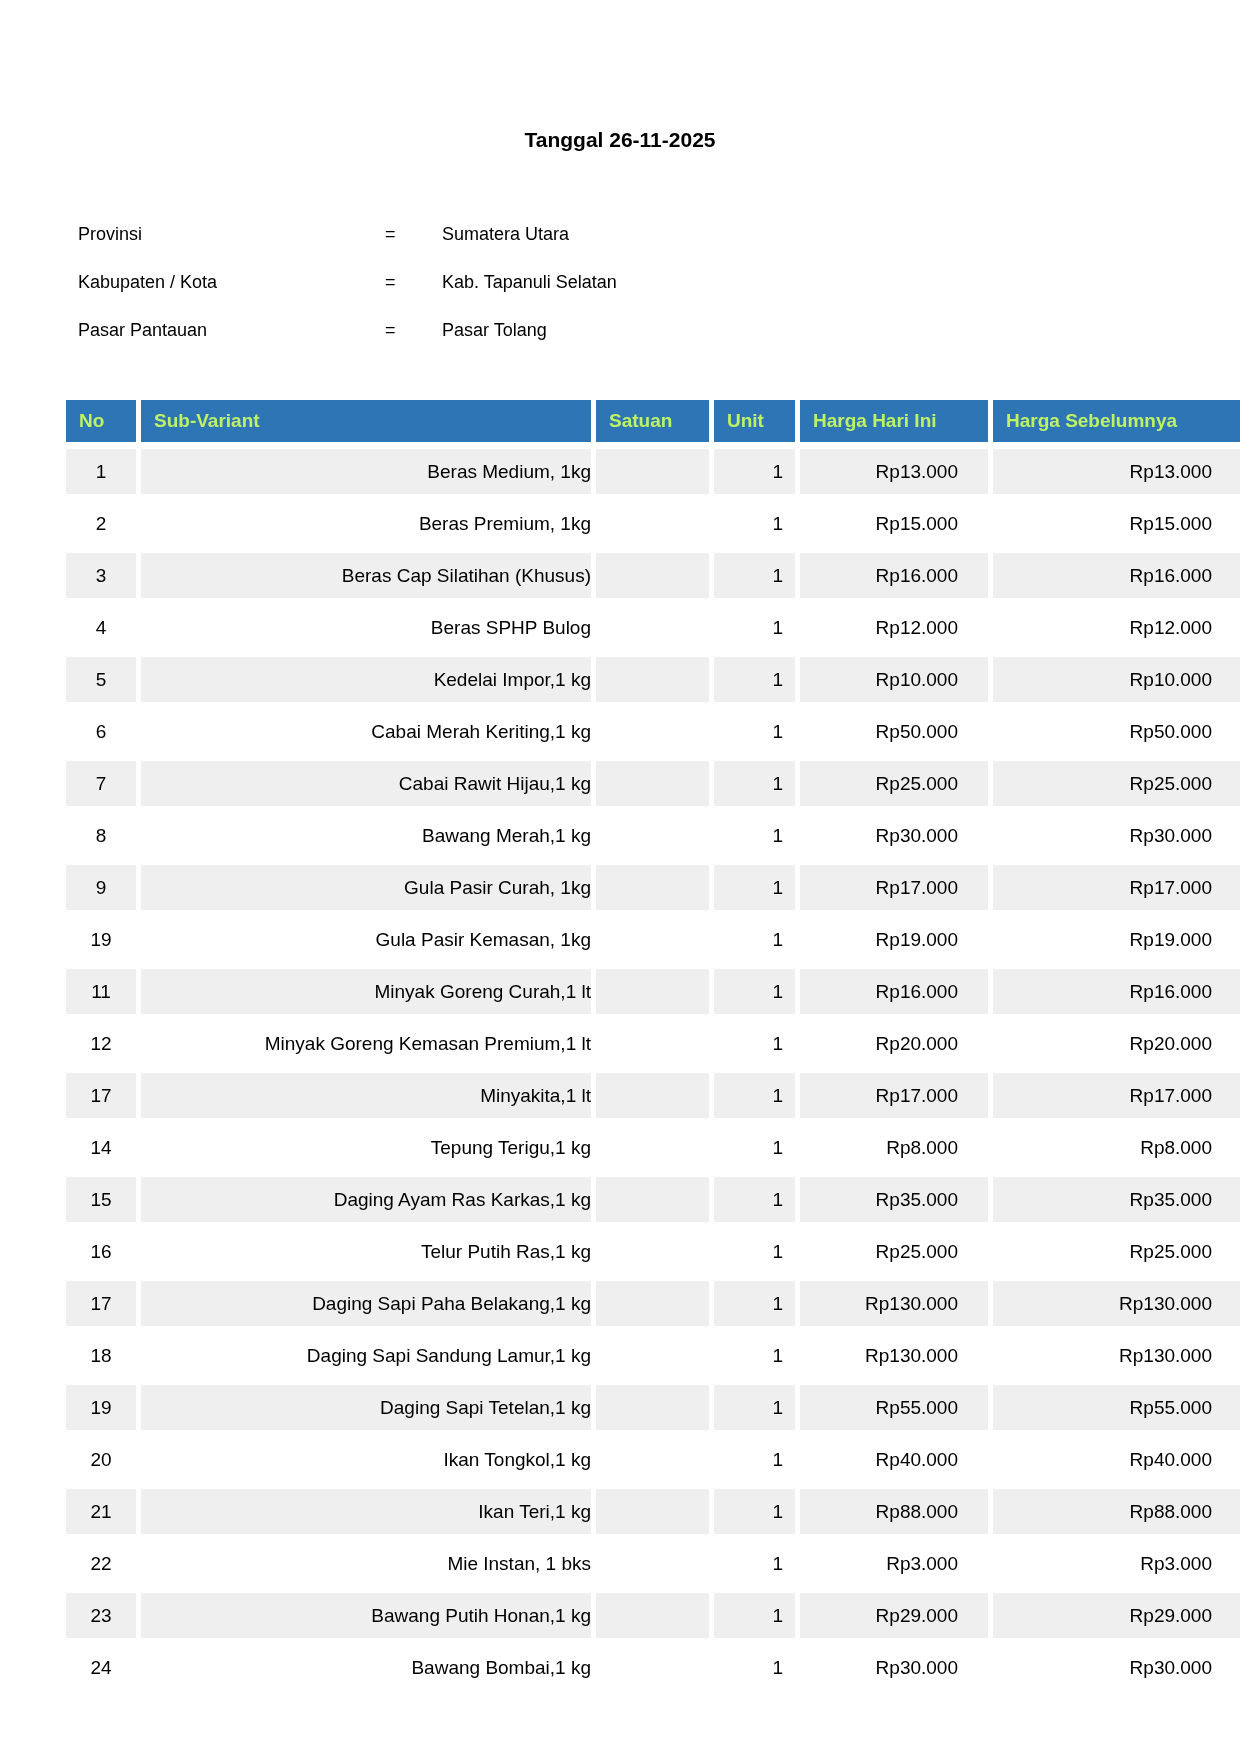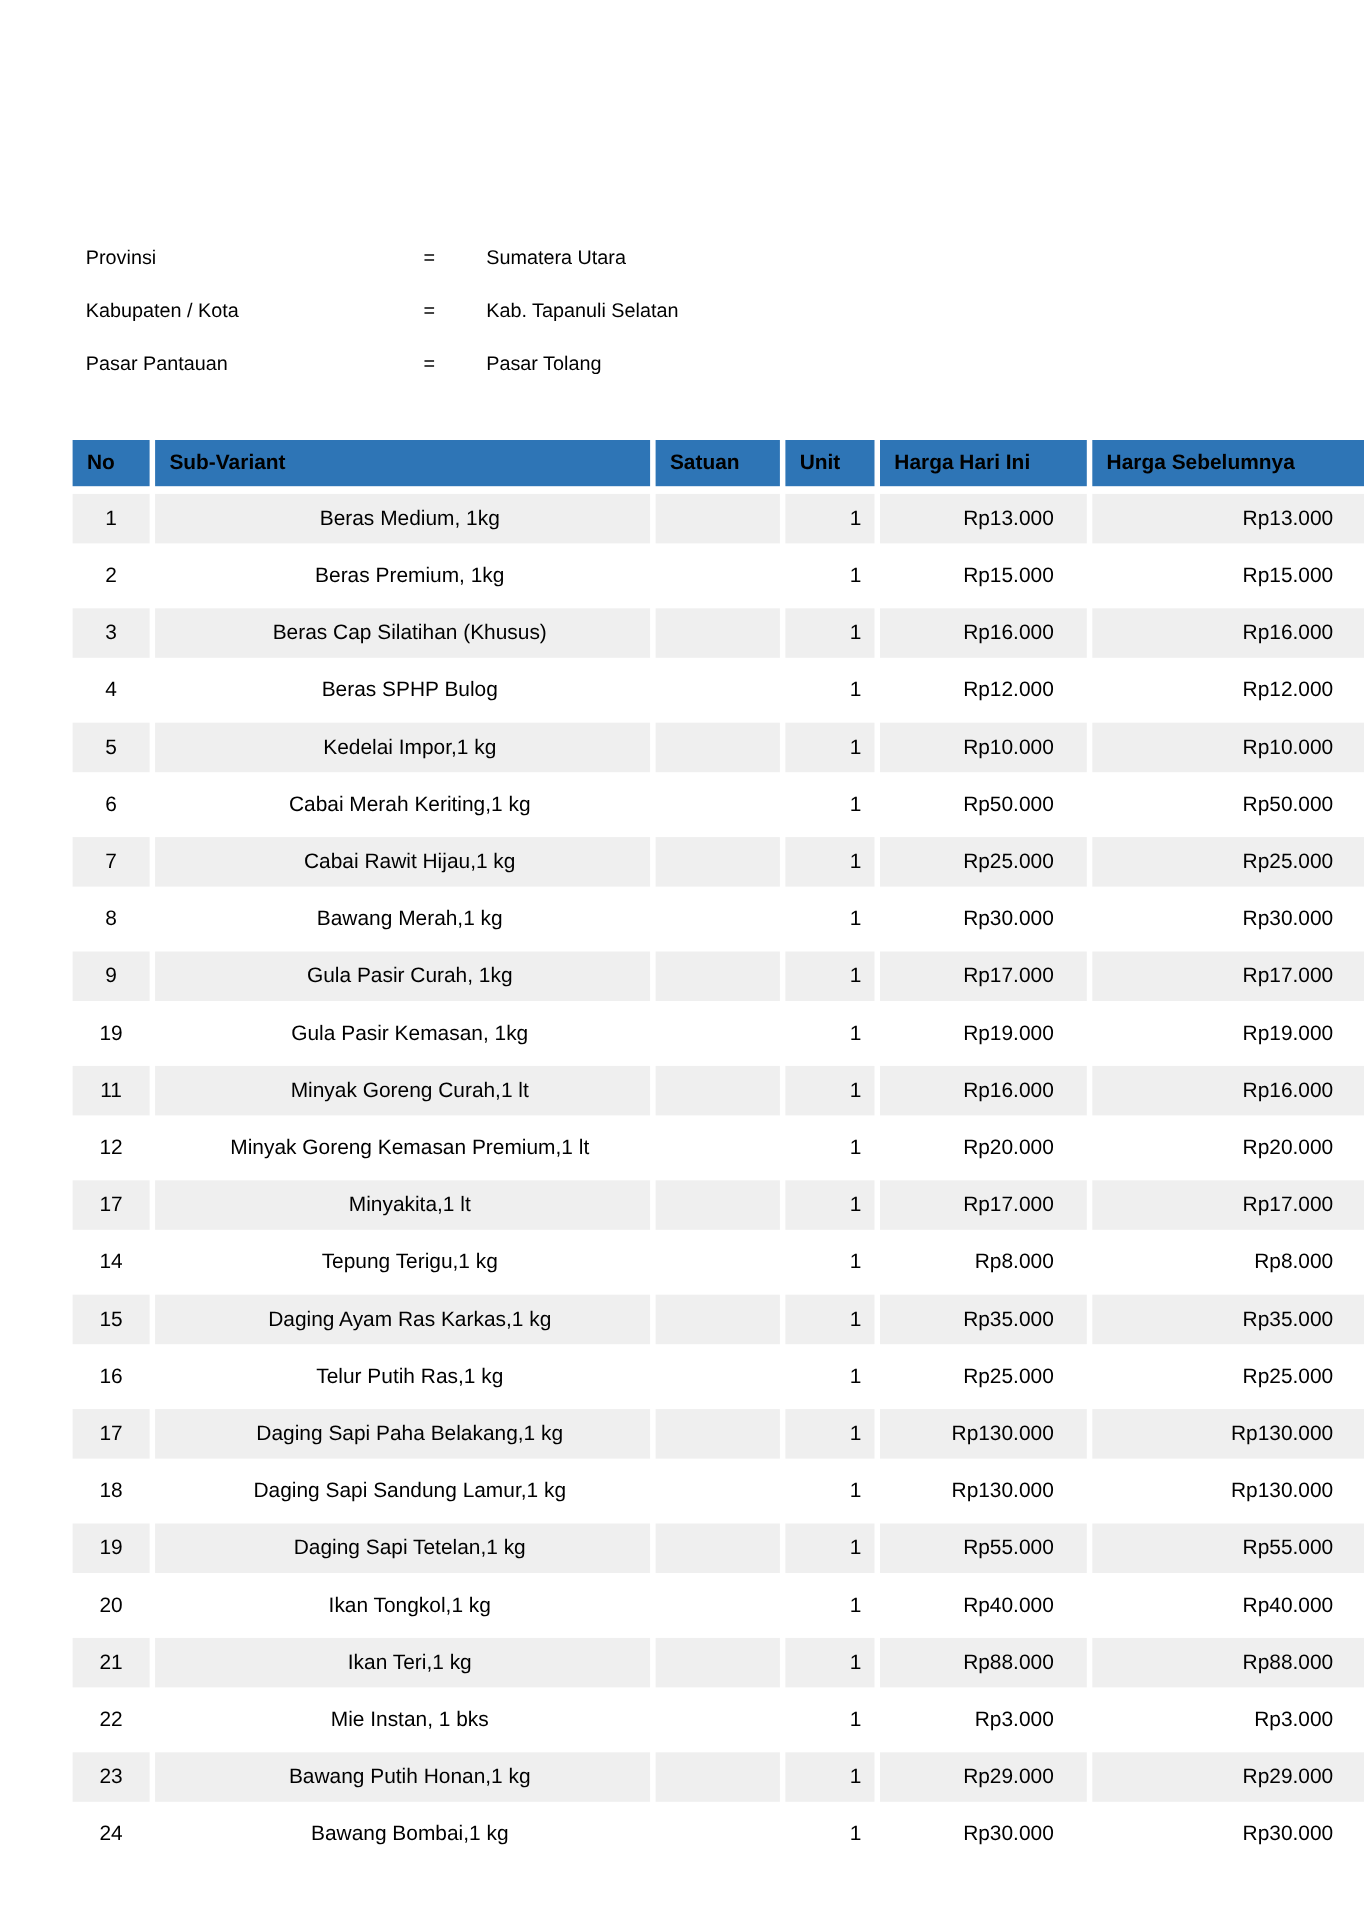--- a/index.html
+++ b/index.html
@@ -41,21 +41,21 @@
     left: 61px;
     top: 393px;
     width: 1108px;
     border-collapse: separate;
     border-spacing: 5px 7px;
     table-layout: fixed;
     font-size: 19px;
   }
   .price-table th {
     background: #2e75b6;
-    color: #000000;
+    color: #bef264;
     font-weight: bold;
     text-align: left;
     height: 42px;
     padding: 0 0 0 13px;
     vertical-align: middle;
     font-size: 19px;
   }
   .price-table td {
     height: 45px;
     padding: 0;
@@ -65,31 +65,32 @@
   .price-table tr.even td { background: #ffffff; }
 
   .col-no { width: 57px; }
   .col-sub_variant { width: 437px; }
   .col-satuan { width: 100px; }
   .col-unit { width: 68px; }
   .col-harga_hari_ini { width: 175px; }
   .col-harga_sebelumnya { width: 236px; }
 
   td.col-no { text-align: center; }
-  td.col-sub_variant { text-align: center; padding-left: 13px; }
+  td.col-sub_variant { text-align: right; padding-left: 13px; }
   td.col-unit { text-align: right; padding-right: 12px; }
   td.col-harga_hari_ini { text-align: right; padding-right: 30px; }
   td.col-harga_sebelumnya { text-align: right; padding-right: 30px; }
 </style>
 </head>
 <body>
 
 <div class="page">
 
 
+  <div class="report-subtitle">Tanggal 26-11-2025</div>
 
   <div class="meta-section">
     <div class="meta-row r0">
       <span class="meta-label">Provinsi</span>
       <span class="meta-eq">=</span>
       <span class="meta-value">Sumatera Utara</span>
     </div>
     <div class="meta-row r1">
       <span class="meta-label">Kabupaten / Kota</span>
       <span class="meta-eq">=</span>

